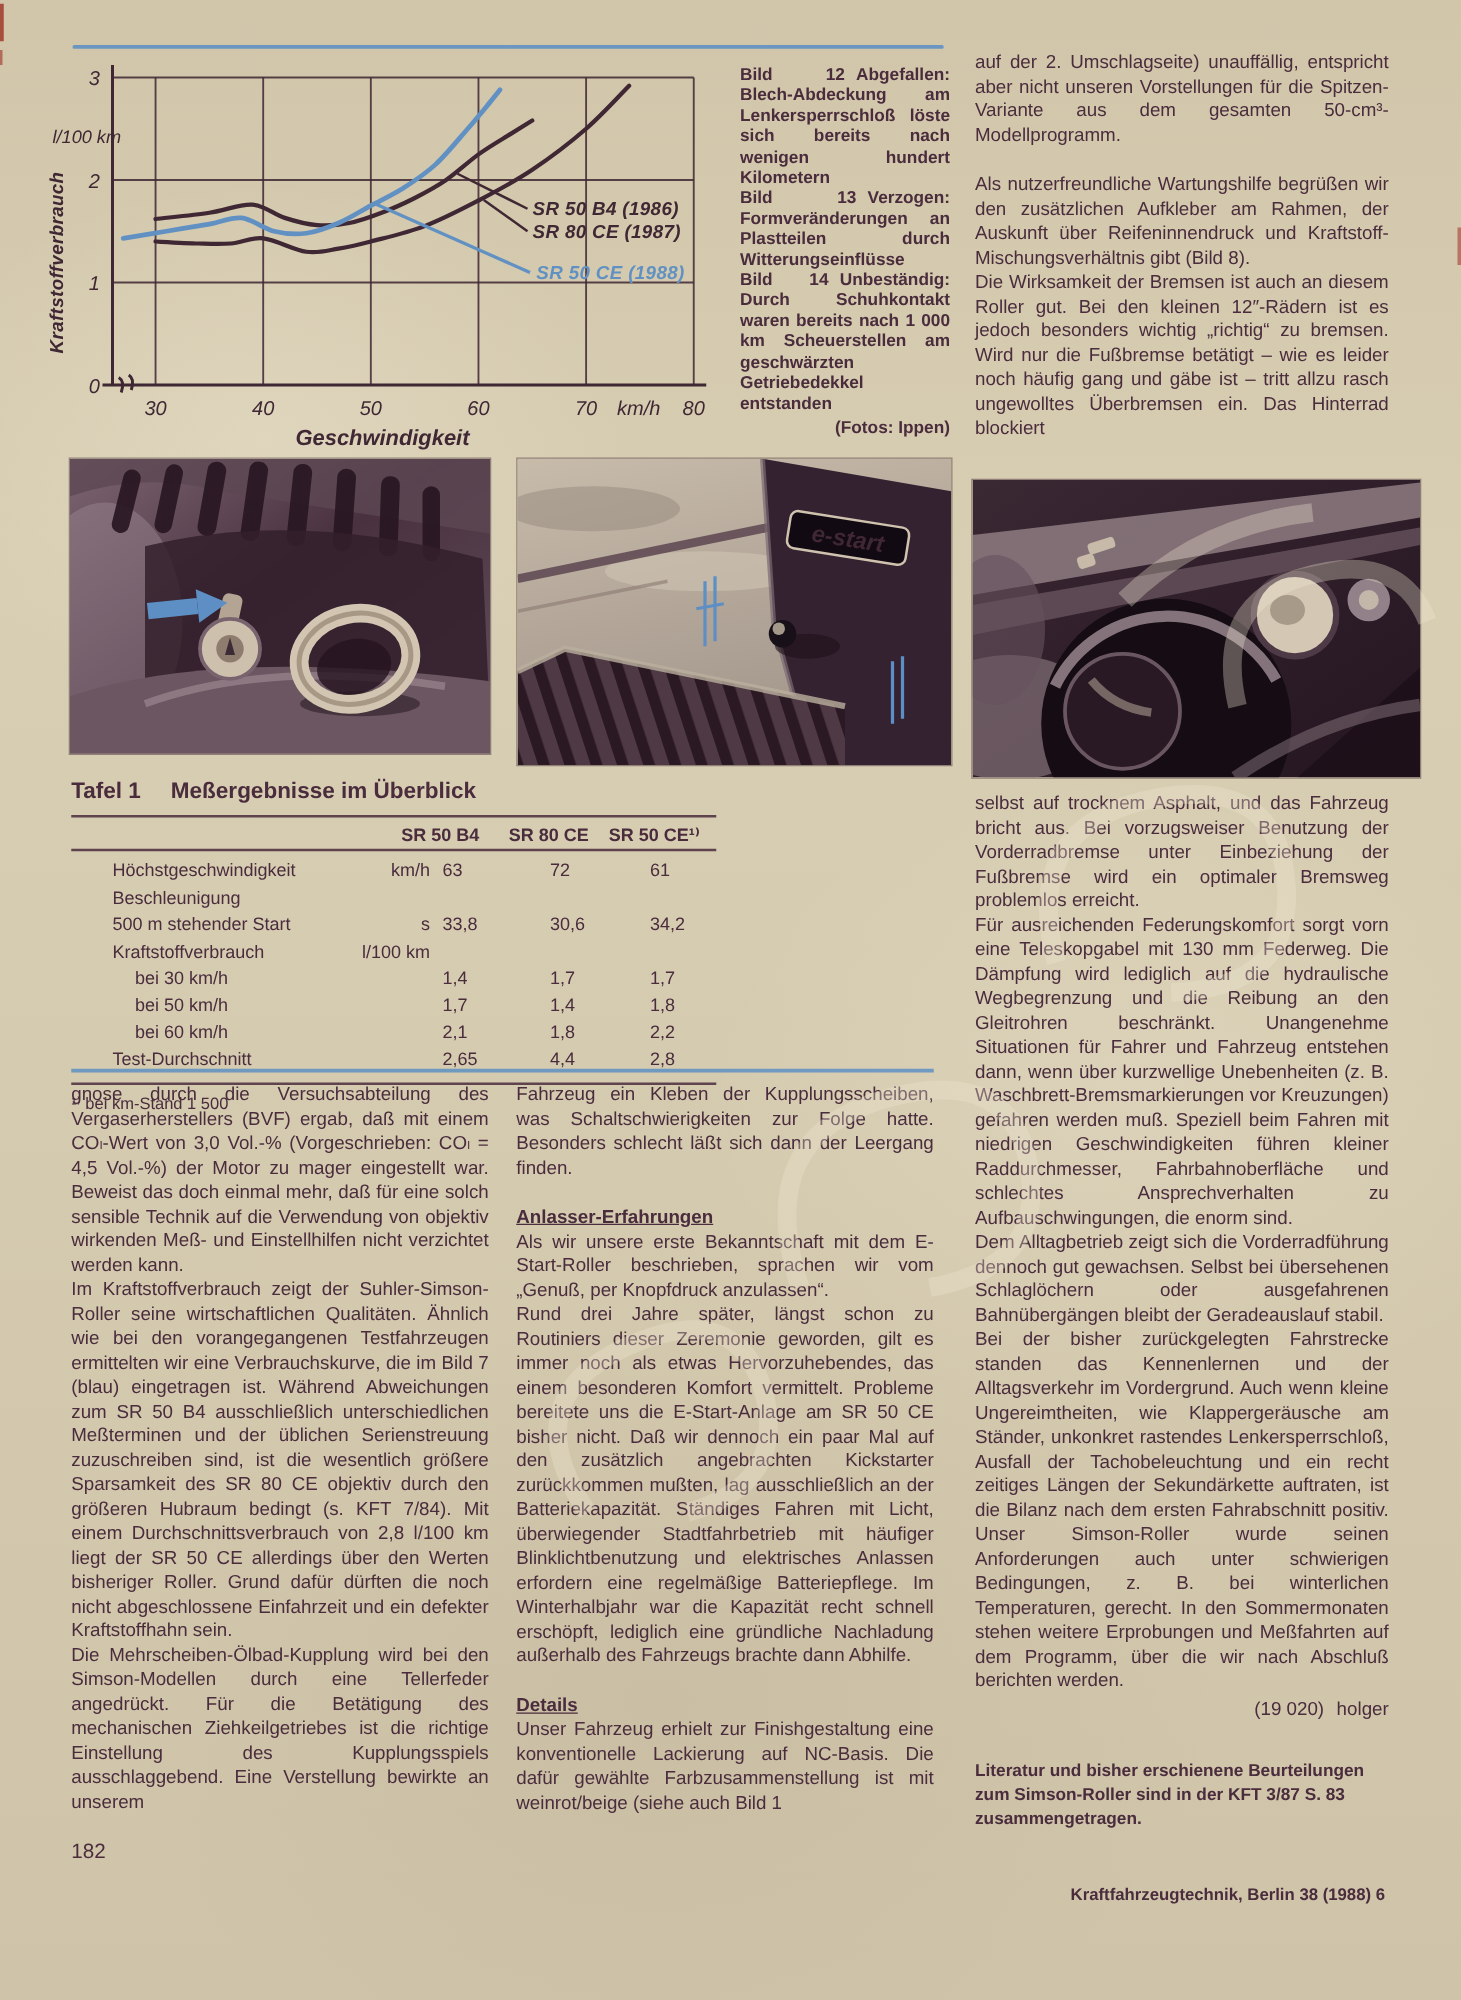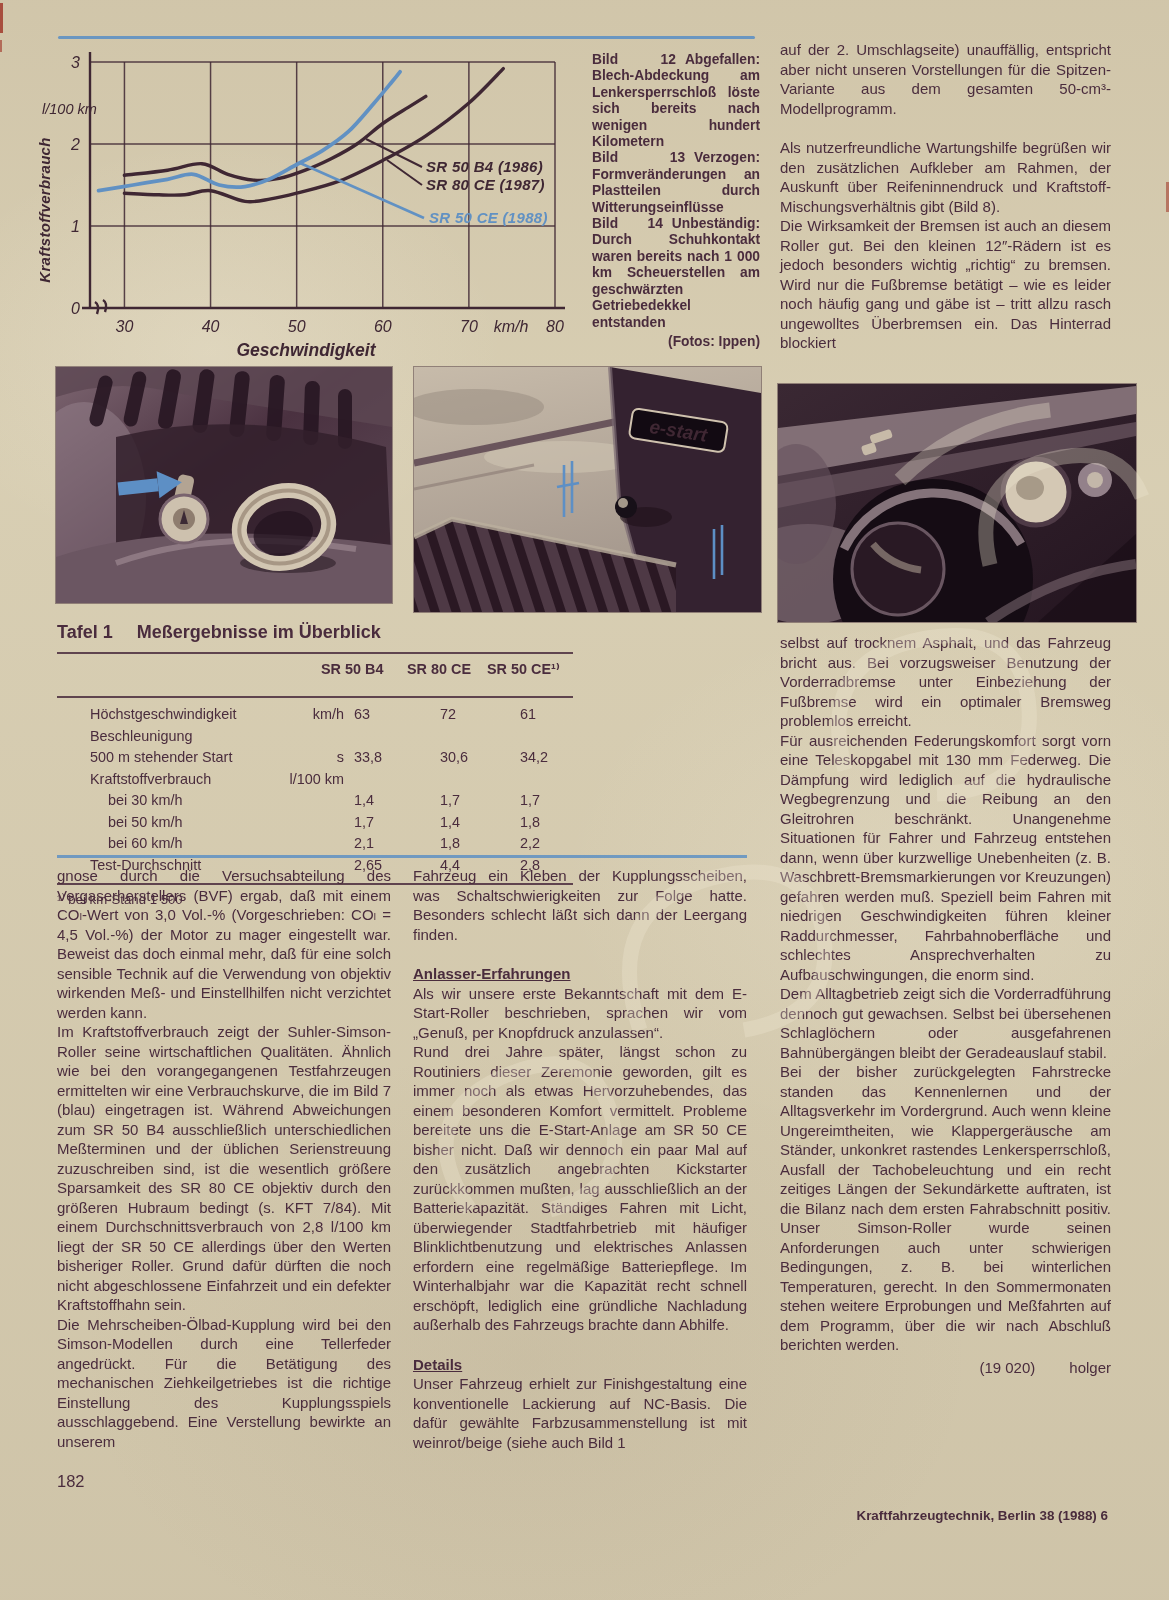--- a/index.html
+++ b/index.html
@@ -38,35 +38,35 @@
   .ph svg{display:block;width:100%;height:100%;}
   #ph1{left:55px;top:366px;width:336px;height:236px;}
   #ph2{left:413px;top:366px;width:347px;height:245px;}
   #ph3{left:777px;top:383px;width:358px;height:238px;}
   
   .tbl{position:absolute;left:57px;top:622px;width:516px;font-size:14.4px;}
   .ttitle{font-weight:700;font-size:18px;margin-bottom:9px;}
   .ttitle span{margin-left:24px;}
   .hr{height:2px;background:#4a2c3d;opacity:.85;}
   .thead,.trow{display:grid;grid-template-columns:184px 70px 86px 80px 96px;align-items:baseline;}
-  .thead{padding:7px 0 19px;font-weight:700;}
+  .thead{padding:7px 0 2px;font-weight:700;}
   .trow{line-height:21.5px;margin-left:33px;}
   .tbody{padding:6px 0 7px;}
   .tu{text-align:right;}
   .tv{padding-left:10px;}
   .ind{padding-left:18px;}
   .tfoot{margin-top:7px;font-size:13.2px;}
   
   .col{position:absolute;font-size:15px;line-height:19.5px;}
   .col p{margin:0;}
   .just{text-align:justify;}
   .gap{height:20px;}
   .gap2{height:30px;}
   .head{font-weight:700;text-decoration:underline;}
-  .signoff{display:flex;justify-content:flex-end;gap:34px;margin-top:3px;font-size:15px;}
+  .signoff{display:flex;justify-content:flex-end;gap:10px;margin-top:3px;font-size:15px;}
   .note{font-weight:700;font-size:13.8px;line-height:19px;width:312px;text-align:left;}
   #colRT{left:780px;top:40px;width:331px;}
   #colL{left:57px;top:866px;width:334px;}
   #colM{left:413px;top:866px;width:334px;}
   #colRB{left:780px;top:633px;width:331px;}
   
   .pgnum{position:absolute;left:57px;top:1472px;font-size:16.5px;}
   .journal{position:absolute;right:61px;top:1508px;font-size:13.4px;font-weight:700;}
   
   .wm{position:absolute;left:0;top:0;width:1169px;height:1600px;pointer-events:none;opacity:.33;}
@@ -346,20 +346,21 @@
   <div class="col" id="colRB">
       <p class="just">selbst auf trocknem Asphalt, und das Fahrzeug bricht aus. Bei vorzugsweiser Benutzung der Vorderradbremse unter Einbeziehung der Fußbremse wird ein optimaler Bremsweg problemlos erreicht.</p>
       <p class="just">Für ausreichenden Federungskomfort sorgt vorn eine Teleskopgabel mit 130 mm Federweg. Die Dämpfung wird lediglich auf die hydraulische Wegbegrenzung und die Reibung an den Gleitrohren beschränkt. Unangenehme Situationen für Fahrer und Fahrzeug entstehen dann, wenn über kurzwellige Unebenheiten (z. B. Waschbrett-Bremsmarkierungen vor Kreuzungen) gefahren werden muß. Speziell beim Fahren mit niedrigen Geschwindigkeiten führen kleiner Raddurchmesser, Fahrbahnoberfläche und schlechtes Ansprechverhalten zu Aufbauschwingungen, die enorm sind.</p>
       <p class="just">Dem Alltagbetrieb zeigt sich die Vorderradführung dennoch gut gewachsen. Selbst bei übersehenen Schlaglöchern oder ausgefahrenen Bahnübergängen bleibt der Geradeauslauf stabil.</p>
       <p class="just">Bei der bisher zurückgelegten Fahrstrecke standen das Kennenlernen und der Alltagsverkehr im Vordergrund. Auch wenn kleine Ungereimtheiten, wie Klappergeräusche am Ständer, unkonkret rastendes Lenkersperrschloß, Ausfall der Tachobeleuchtung und ein recht zeitiges Längen der Sekundärkette auftraten, ist die Bilanz nach dem ersten Fahrabschnitt positiv. Unser Simson-Roller wurde seinen Anforderungen auch unter schwierigen Bedingungen, z. B. bei winterlichen Temperaturen, gerecht. In den Sommermonaten stehen weitere Erprobungen und Meßfahrten auf dem Programm, über die wir nach Abschluß berichten werden.</p>
       <div class="signoff">
         <span>(19 020)</span>
         <span>holger</span>
       </div>
       <div class="gap2"></div>
+      <p class="note">Literatur und bisher erschienene Beurteilungen zum Simson-Roller sind in der KFT 3/87 S. 83 zusammengetragen.</p>
     </div>
 
   <div class="pgnum">182</div>
   <div class="journal">Kraftfahrzeugtechnik, Berlin 38 (1988) 6</div>
 
   <div class="mark" style="left:0;top:3px;width:3px;height:30px;opacity:.8"></div>
   <div class="mark" style="left:0;top:40px;width:2px;height:12px;opacity:.6"></div>
   <div class="mark" style="right:0;top:182px;width:3px;height:30px;opacity:.55"></div>
 
   <svg class="wm">

